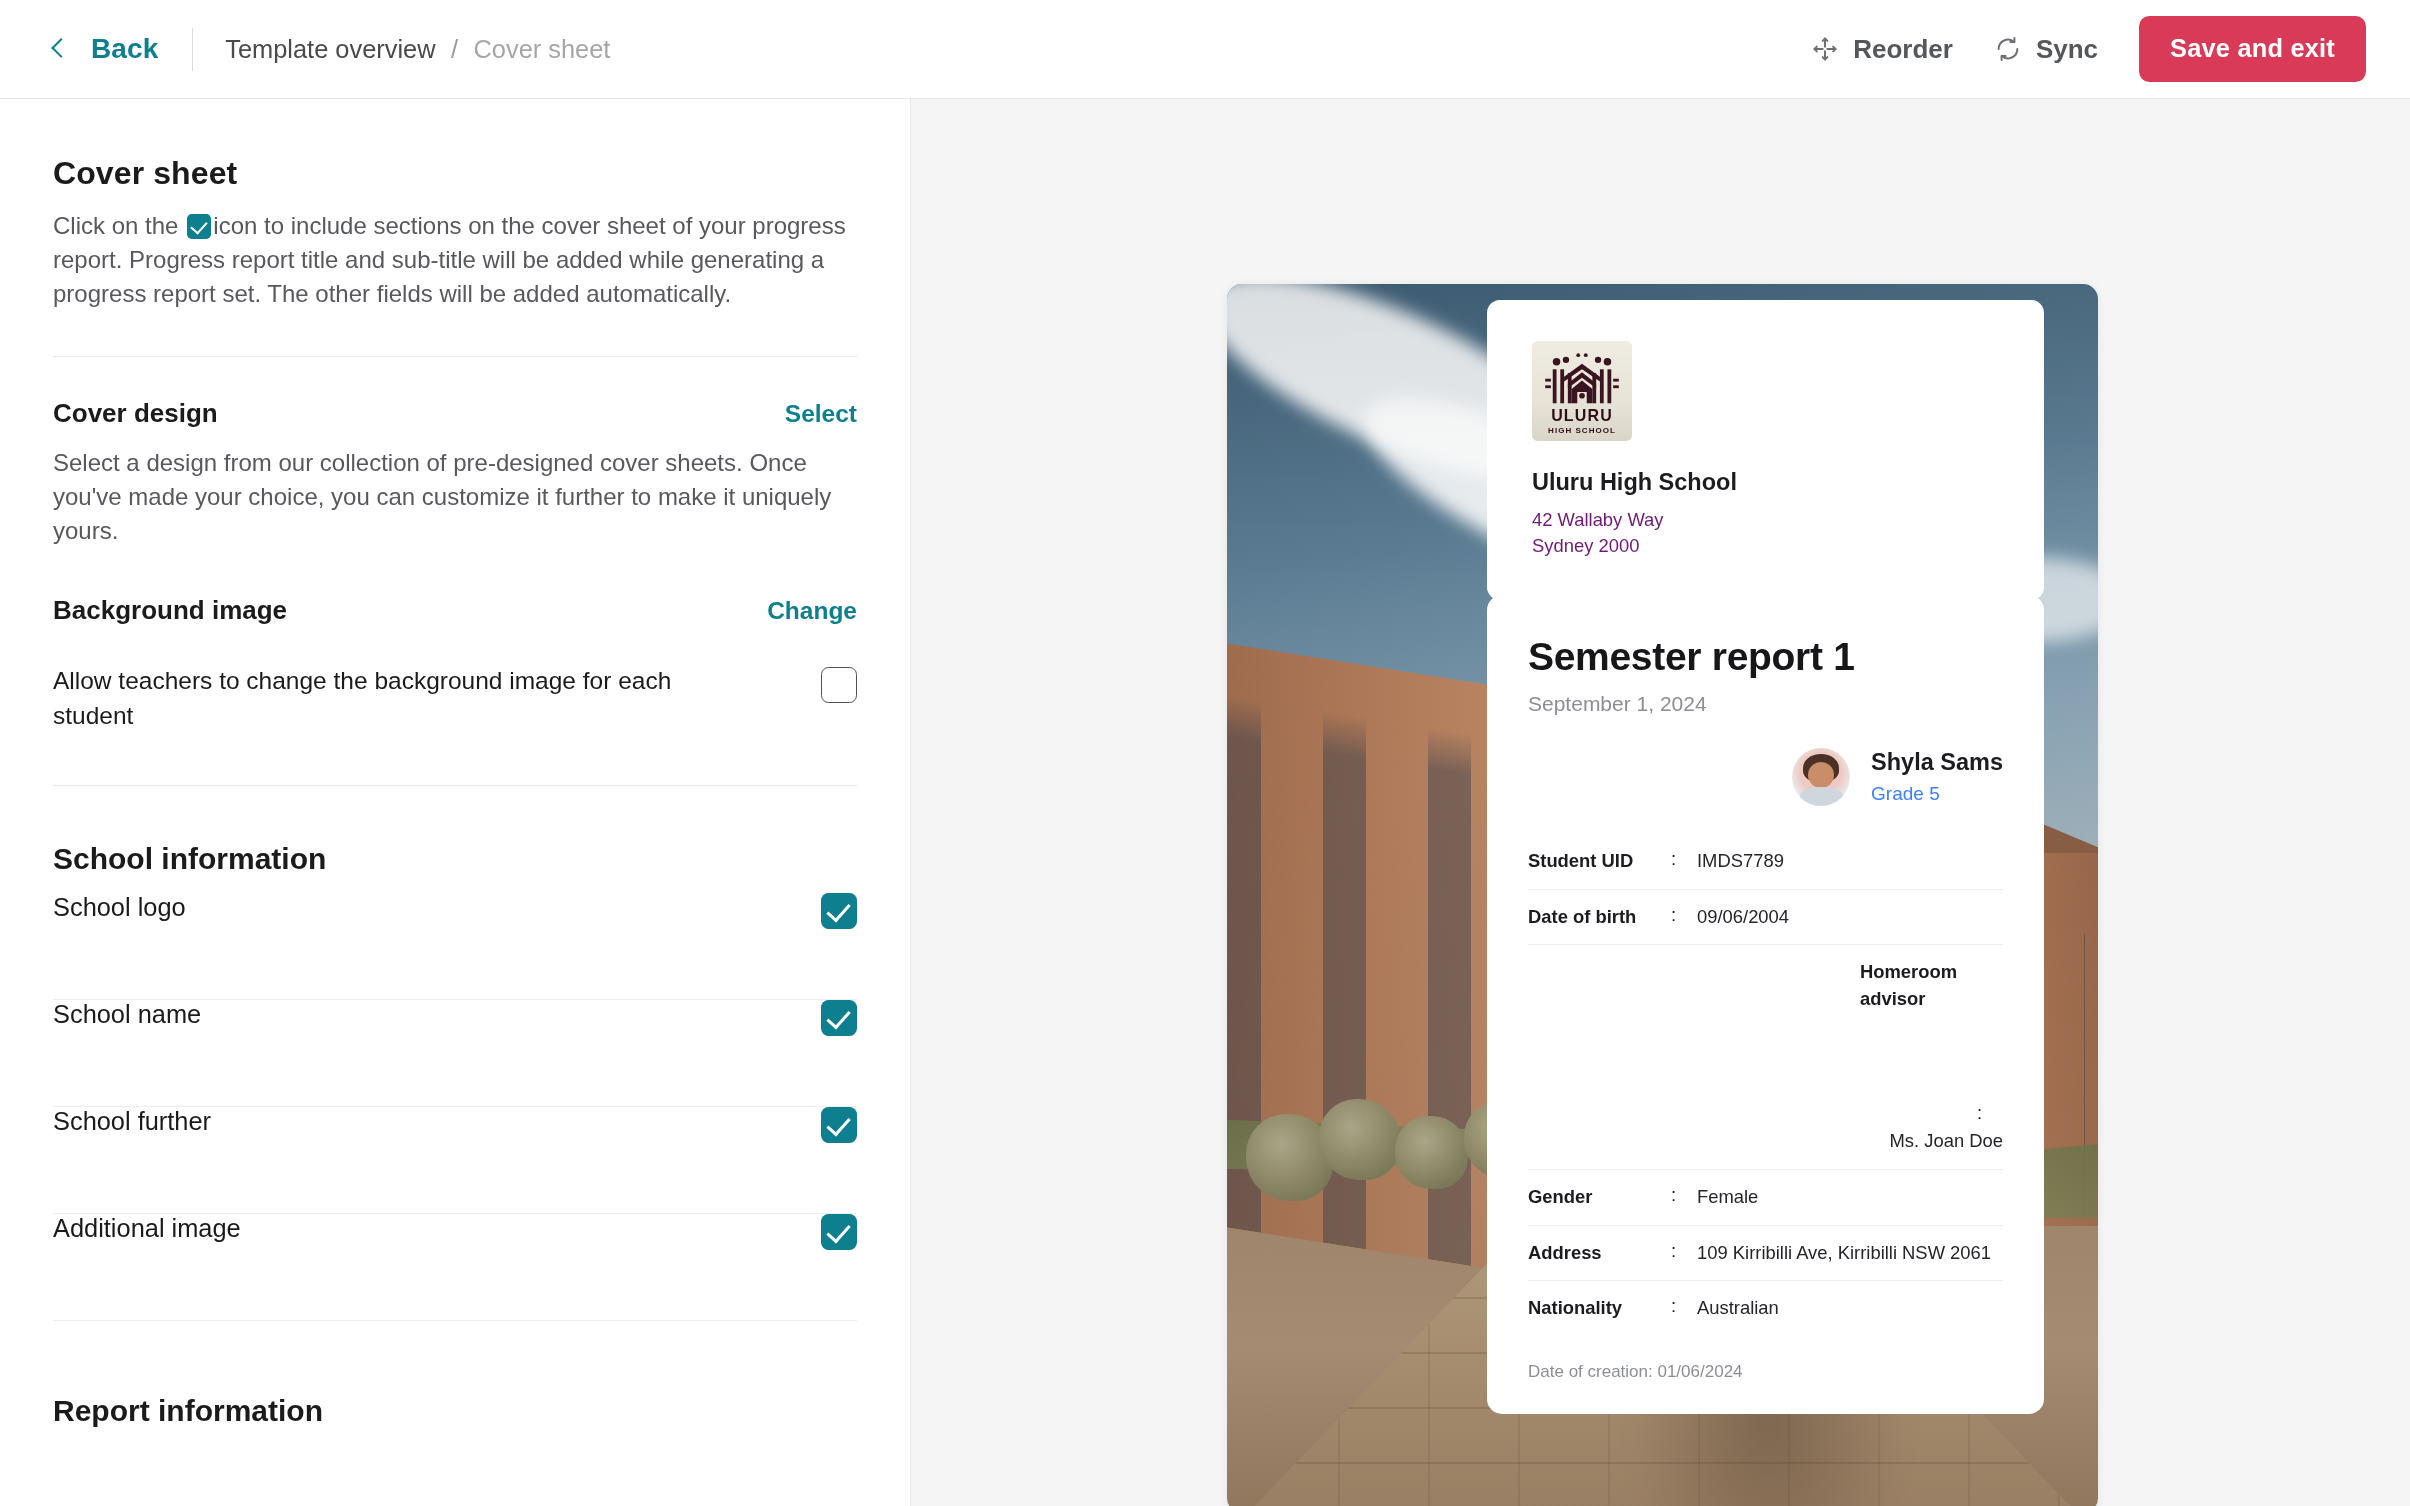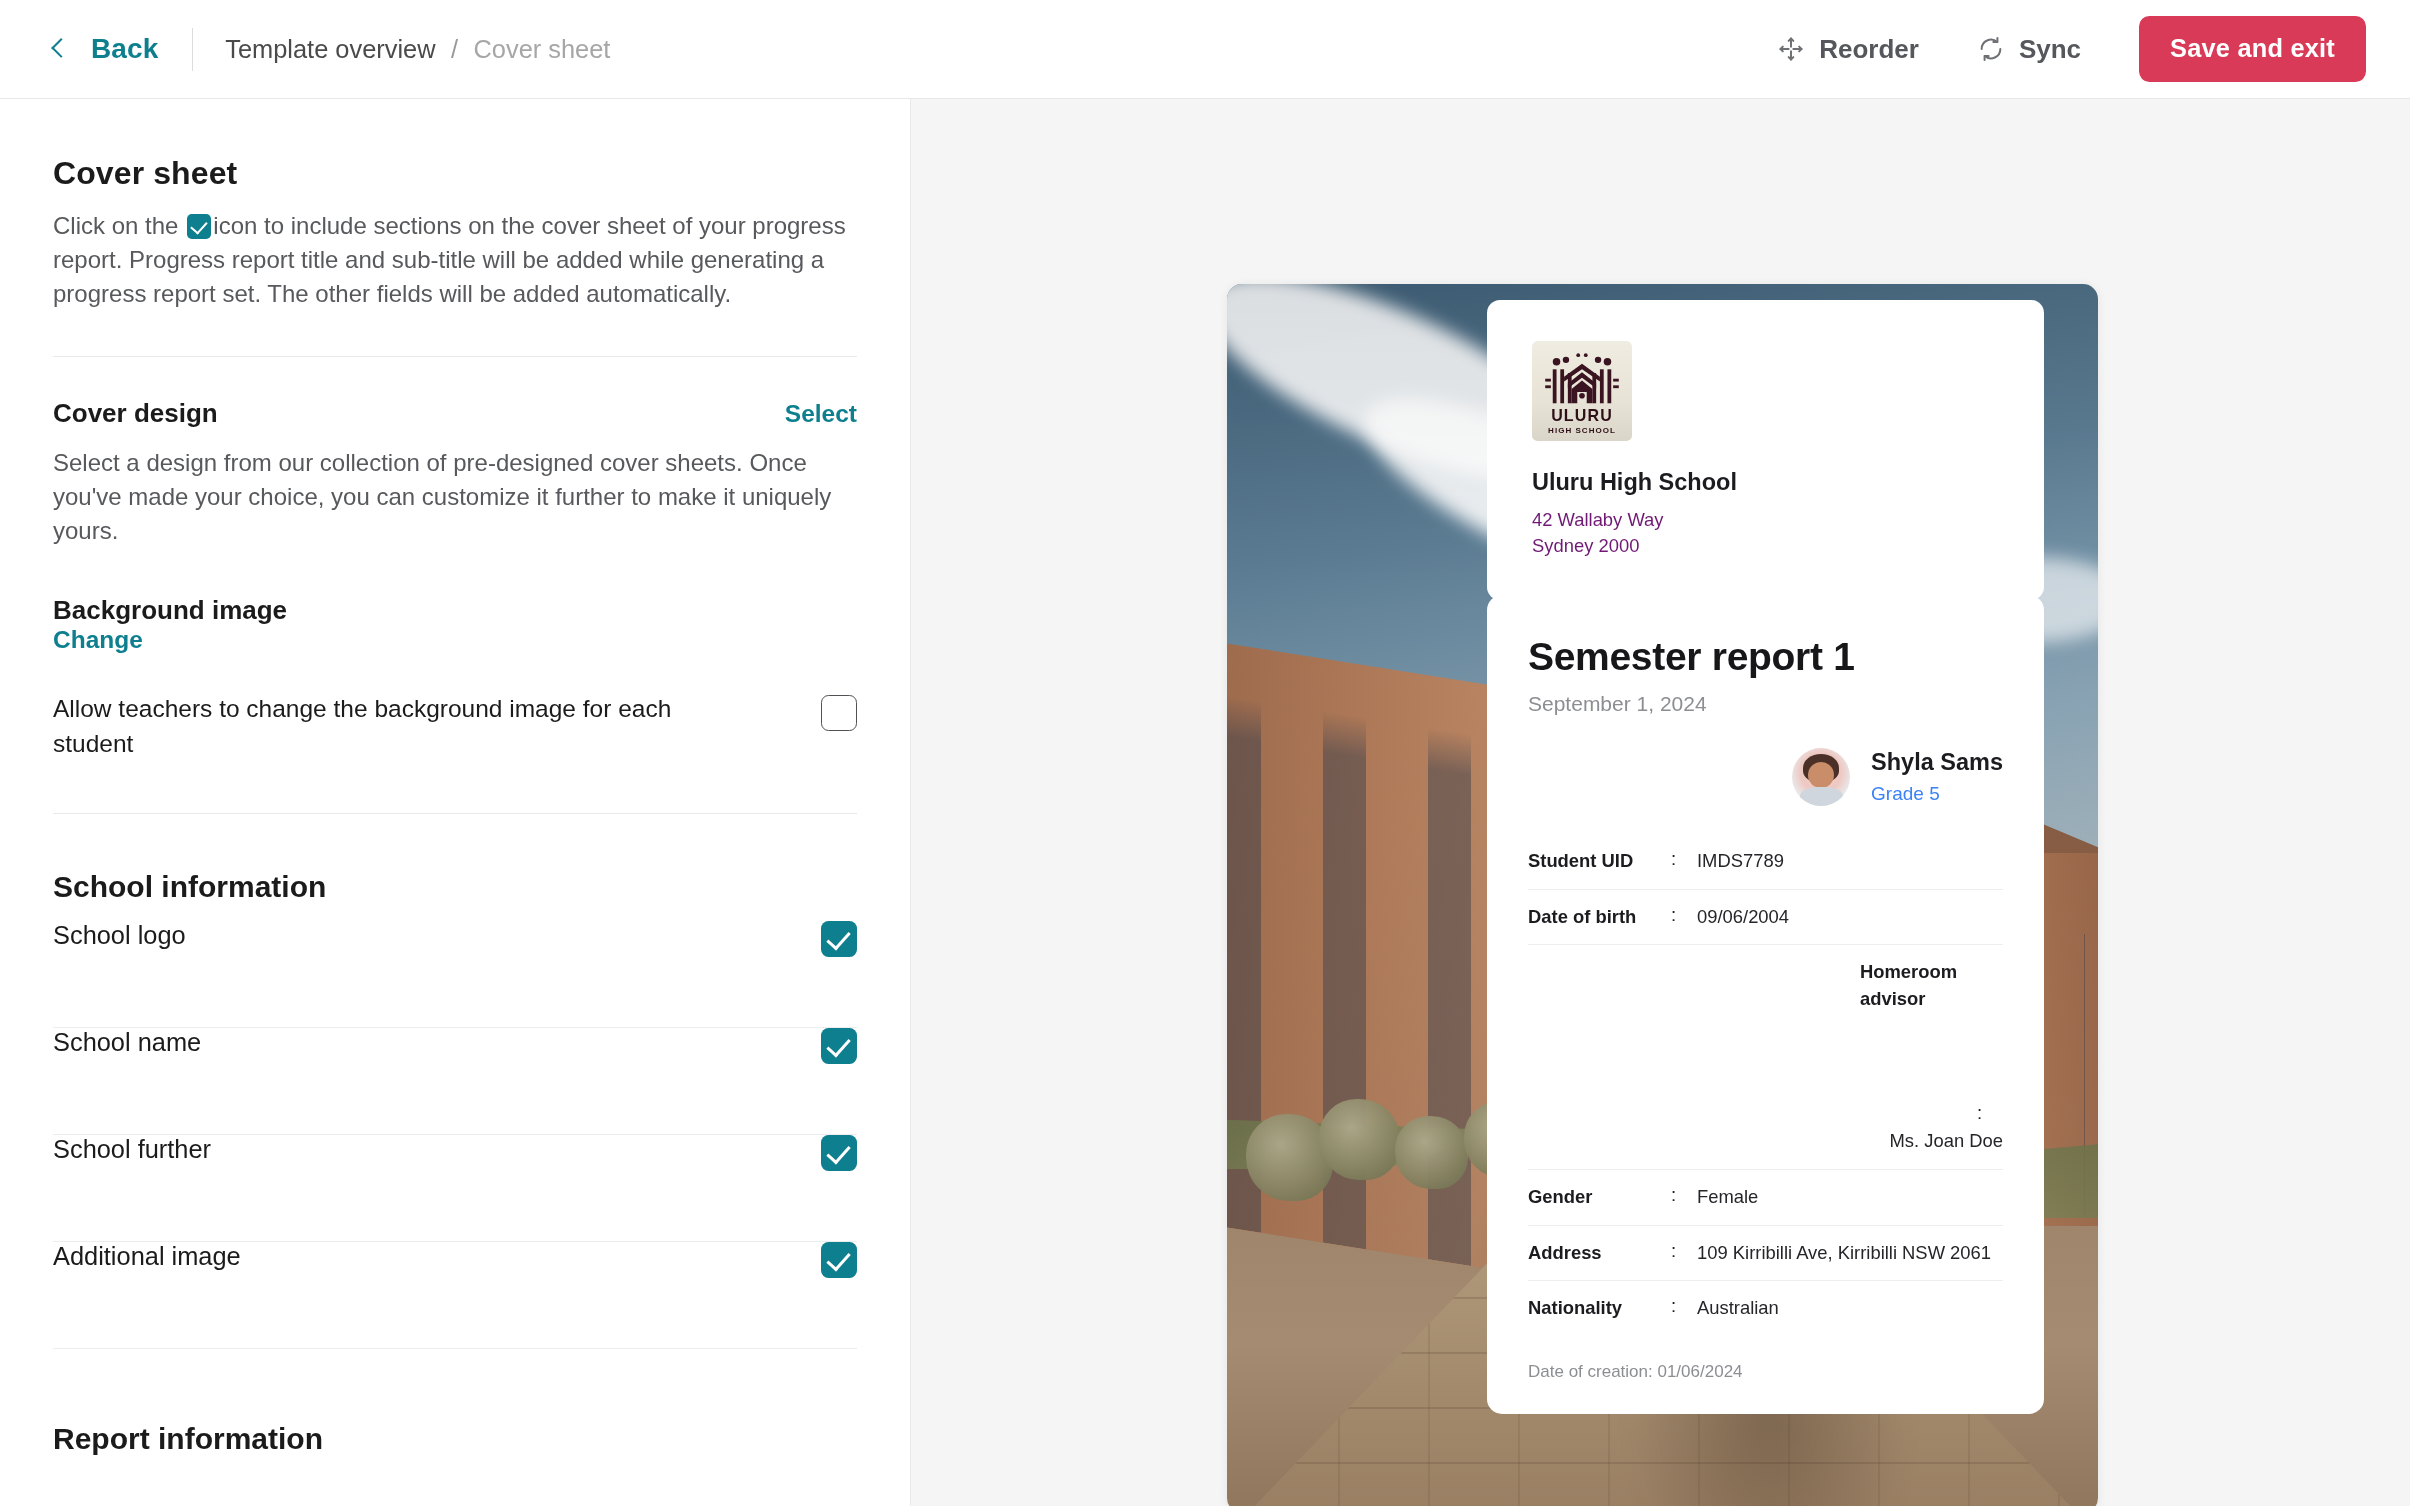--- a/index.html
+++ b/index.html
@@ -50,21 +50,21 @@
   .crumb {
     font-size: 25.4px;
     color: #4a4a4a;
   }
   .crumb-sep { font-size: 25.4px; color: #9a9a9a; margin: 0 11.3px; }
   .crumb-current { font-size: 25.4px; color: #a6a6a6; }
 
   .topbar-right {
     margin-left: auto;
     display: flex;
-    gap: 17px;
+    gap: 0;
   }
   .tb-action {
     display: flex; align-items: center; gap: 14px;
     color: #55575c;
     font-size: 26px;
     font-weight: 600;
     margin-right: 41px;
     cursor: pointer;
   }
   .tb-action svg { display: block; }
@@ -469,21 +469,21 @@
     </div>
 
     <div class="hr"></div>
 
     <div class="sec-head-row">
       <span class="sec-title">Cover design</span>
       <span class="sec-action">Select</span>
     </div>
     <div class="sec-desc">Select a design from our collection of pre-designed cover sheets. Once you've made your choice, you can customize it further to make it uniquely yours.</div>
 
-    <div class="sec-head-row" style="margin-top:47px;flex-direction:column;">
+    <div class="sec-head-row" style="margin-top:47px;">
       <span class="sec-title">Background image</span>
       <span class="sec-action">Change</span>
     </div>
 
     <div class="toggle-row">
       <span class="toggle-label">Allow teachers to change the background image for each student</span>
       <span class="cb-empty"></span>
     </div>
 
     <div class="hr" style="margin-top:51px;"></div>

